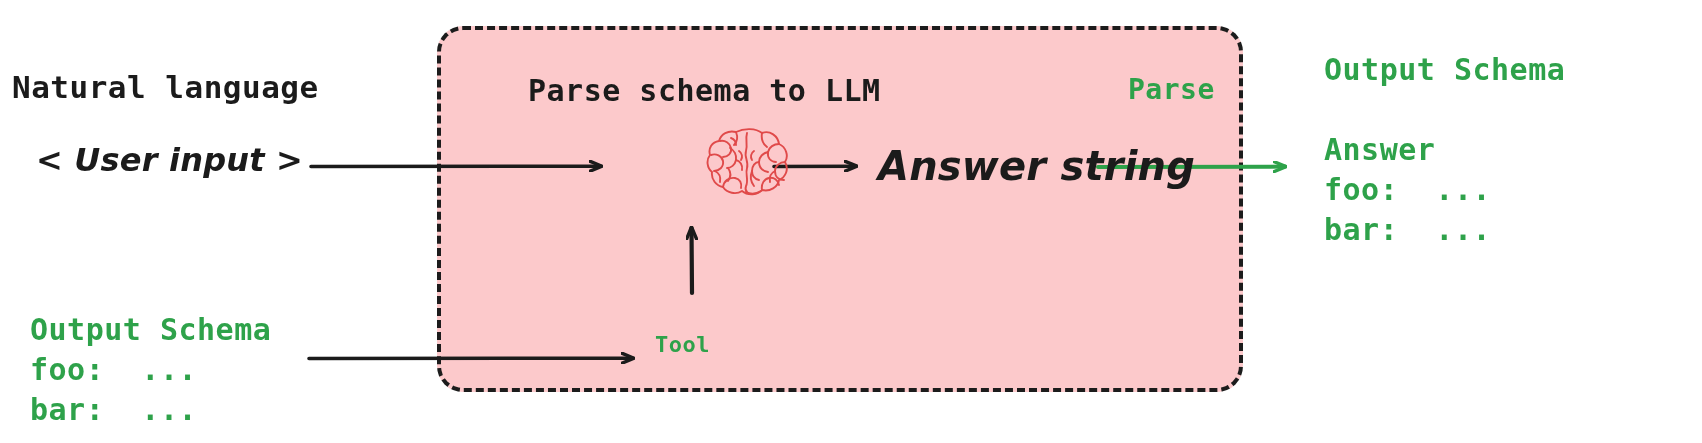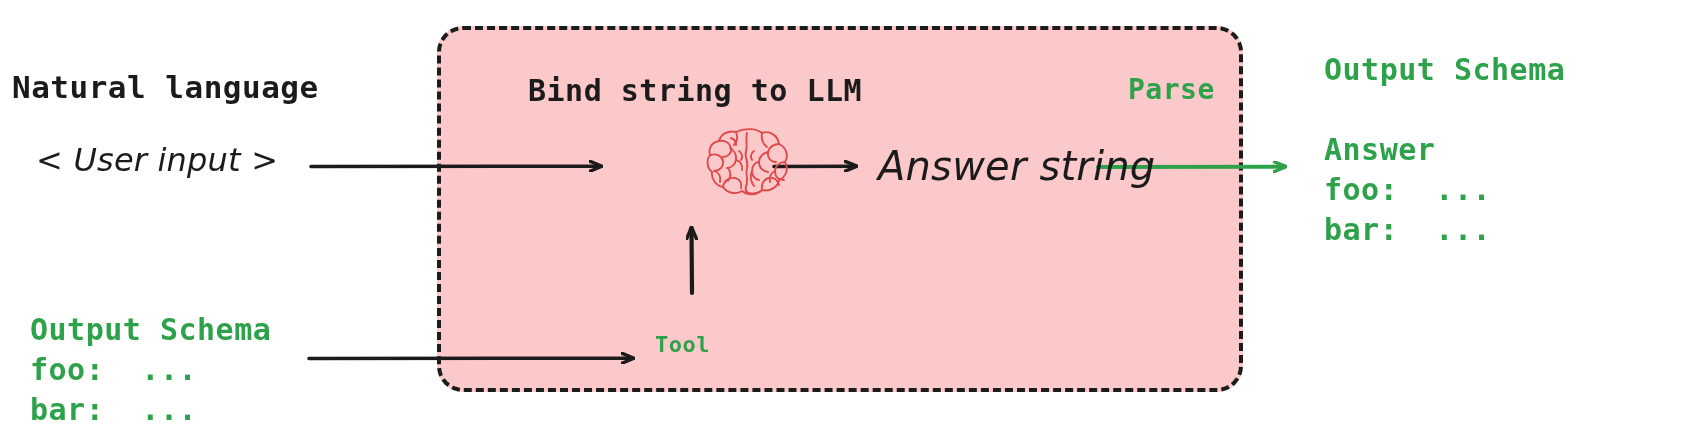--- a/index.html
+++ b/index.html
@@ -42,21 +42,21 @@
     line-height: 1.0;
     color: #1b1b1b;
   }
   .mono {
     font-family: "DejaVu Sans Mono", monospace;
     font-weight: 700;
     letter-spacing: 0.5px;
   }
   .hand {
     font-family: "DejaVu Sans", sans-serif;
-    font-weight: 400;
+    font-weight: 700;
     font-style: italic;
     letter-spacing: 0.2px;
   }
   .green { color: #2ea24a; }
   .black { color: #1b1b1b; }
 
   #natural-language-label { left: 12px;  top: 52px;  font-size: 31px; }
   #user-input-text        { left: 36px;  top: 124px; font-size: 32px; }
 
   #input-schema-block     { left: 30px;  top: 290px; font-size: 30px; line-height: 1.33; }
@@ -165,21 +165,21 @@
   </div>
 
   <div class="txt mono black" id="natural-language-label">Natural language</div>
 
   <div class="txt hand black" id="user-input-text">&lt; User input &gt;</div>
 
   <div class="txt mono green" id="input-schema-block">Output Schema
 foo:  ...
 bar:  ...</div>
 
-  <div class="txt mono black" id="bind-schema-label">Bind string to LLM</div>
+  <div class="txt mono black" id="bind-schema-label">Parse schema to LLM</div>
 
   <div class="txt mono green" id="parse-label">Parse</div>
 
   <div class="txt hand black" id="answer-string-text">Answer string</div>
 
   <div class="txt mono green" id="tool-label">Tool</div>
 
   <div class="txt mono green" id="output-schema-block">Output Schema
 
 Answer

